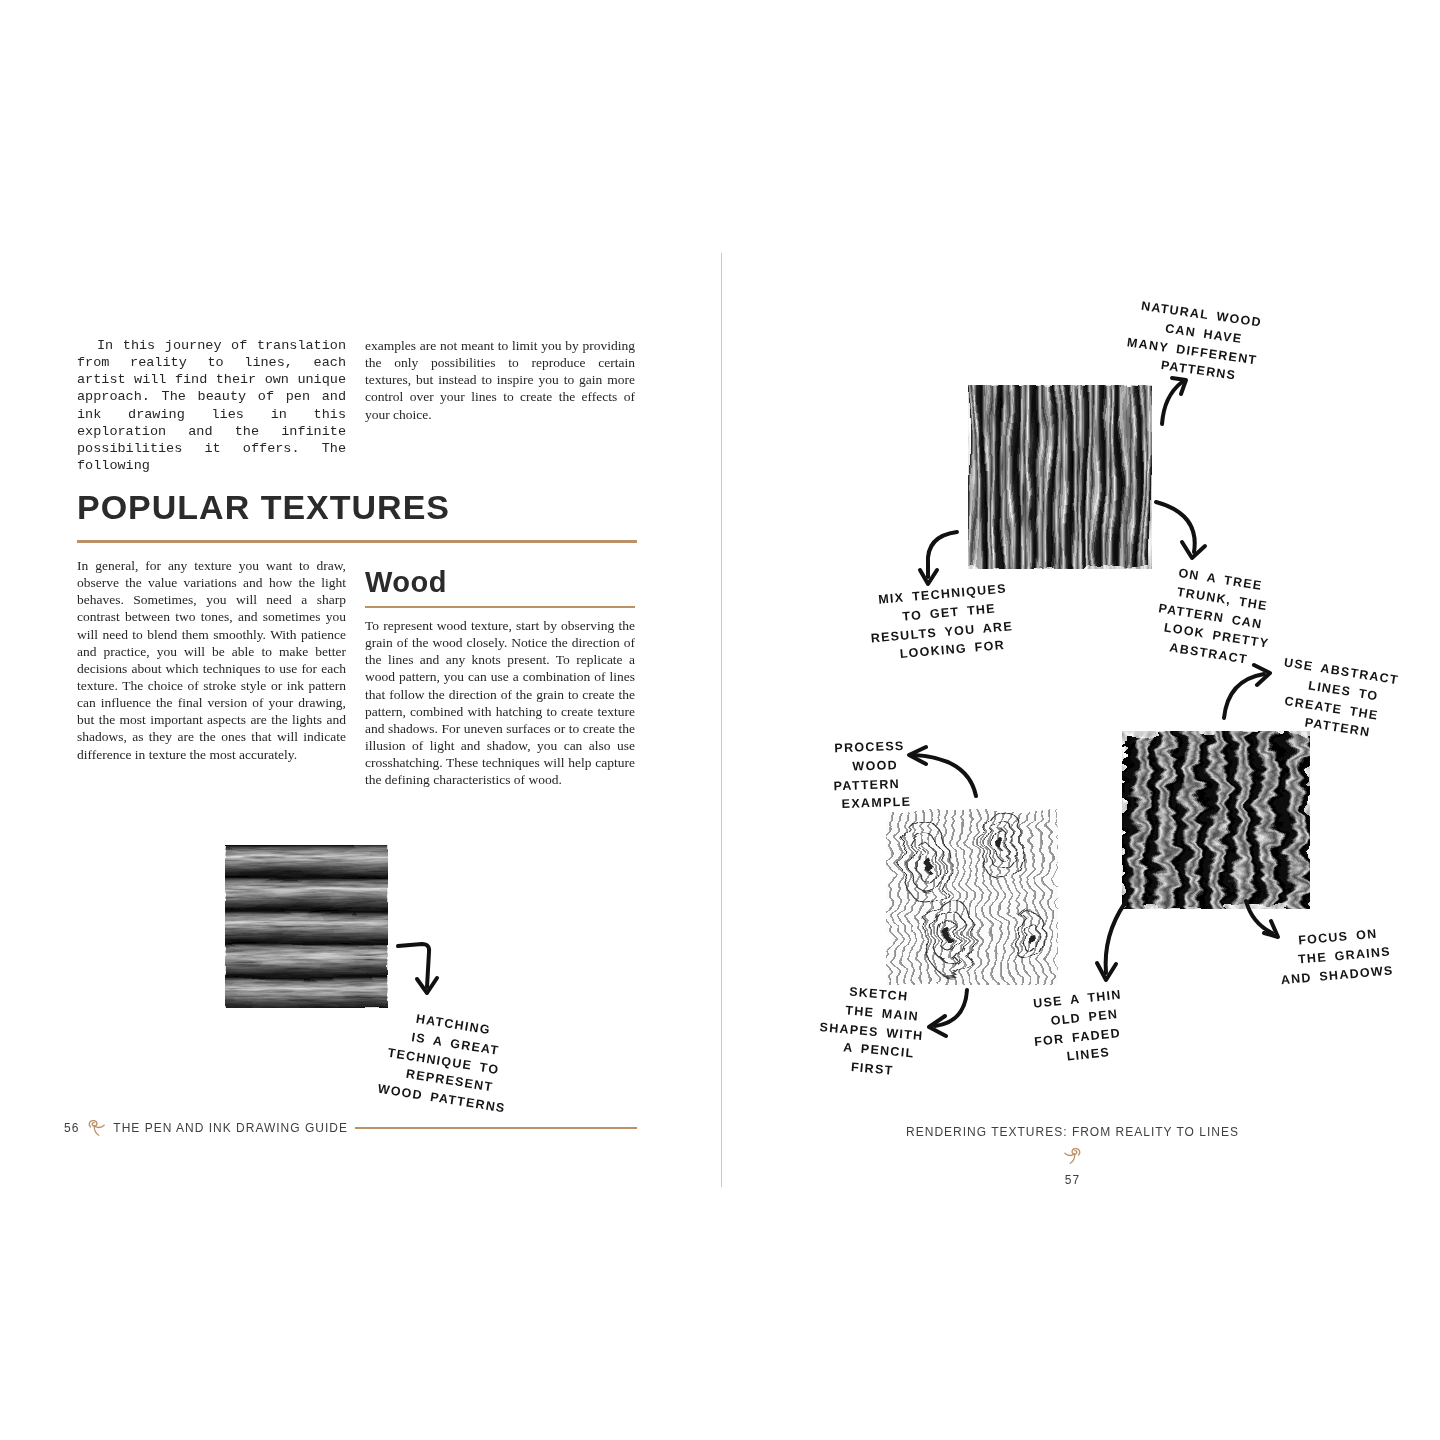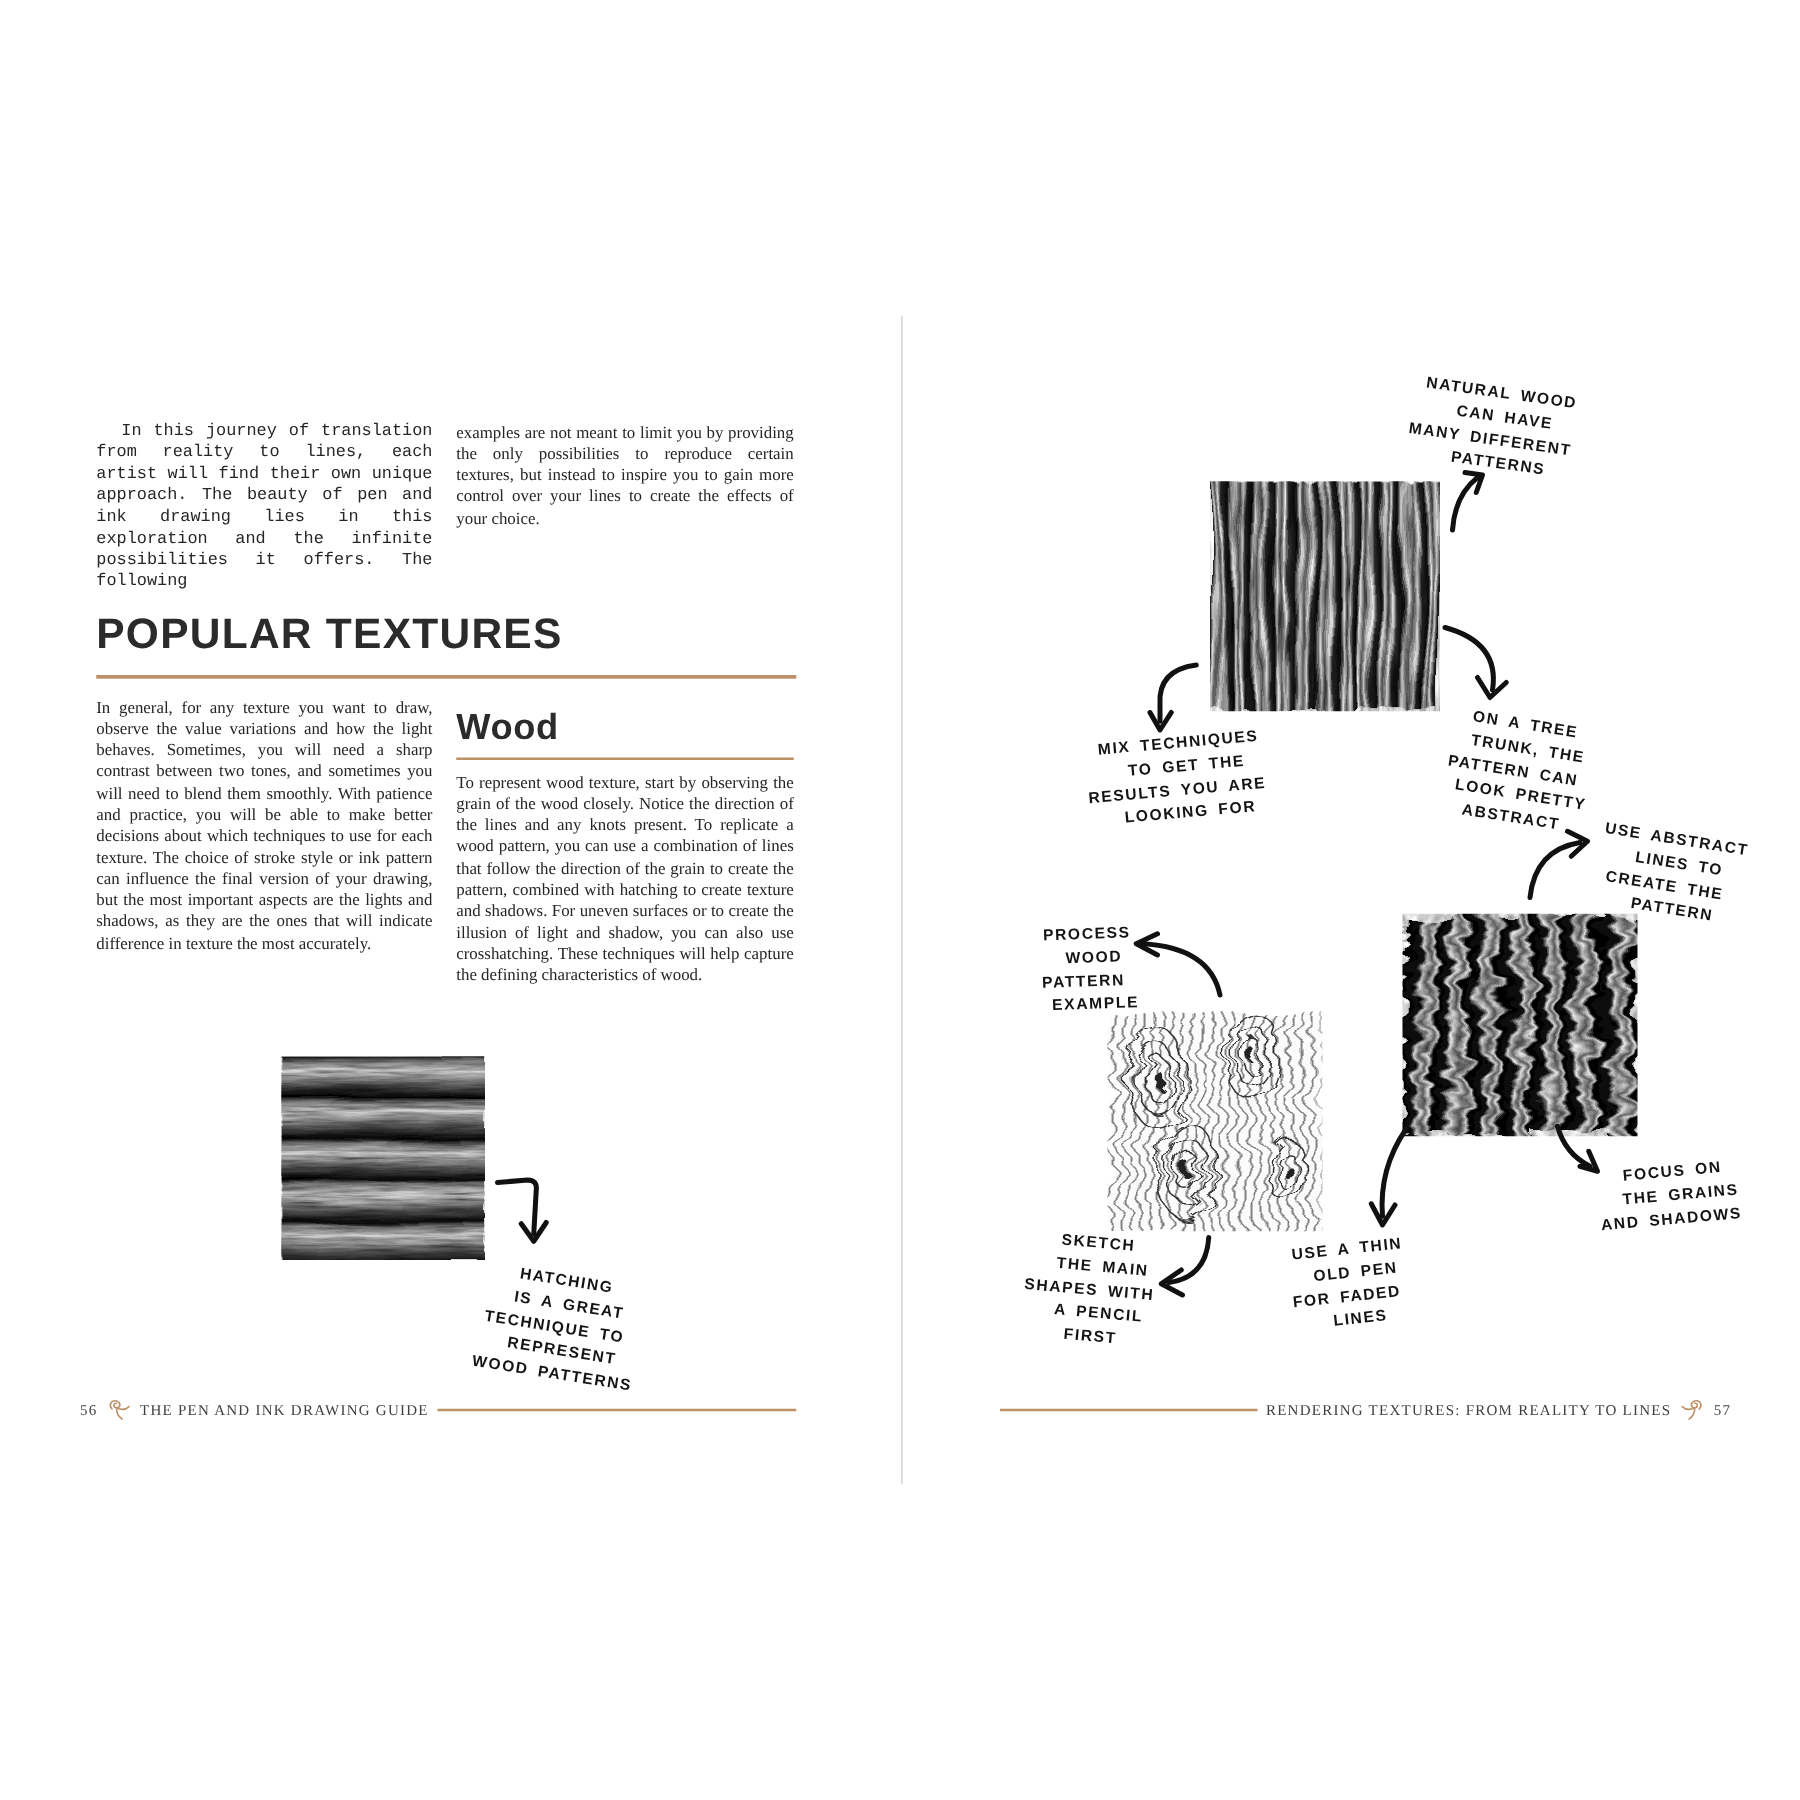--- a/index.html
+++ b/index.html
@@ -15,21 +15,21 @@
   .spine{position:absolute;left:721px;top:253px;width:1px;height:934px;background:#c9c9c9;}
   .anno{position:absolute;font-family:"Liberation Sans",sans-serif;font-weight:700;
         font-size:12.5px;line-height:1.5;letter-spacing:1.3px;word-spacing:3px;
         color:#141414;text-align:center;}
   .anno div:nth-child(even){transform:translateX(5px);}
   .anno div:nth-child(3n){transform:translateX(-4px);}
   .tex{position:absolute;}
   .arrow{position:absolute;}
   .arrow path{fill:none;stroke:#111;stroke-width:4;stroke-linecap:round;stroke-linejoin:round;}
   .footer{position:absolute;top:1118px;display:flex;align-items:center;gap:7px;
-          font-family:Liberation Serif, serif;font-size:12px;letter-spacing:1px;color:#3f3f3f;}
+          font-family:Liberation Sans, sans-serif;font-size:12px;letter-spacing:1px;color:#3f3f3f;}
   .footer .frule{flex:1;height:2px;background:#bd9166;}
   .footer .ftitle{white-space:nowrap;}
   .orn{flex:0 0 auto;}
 </style>
 </head>
 <body>
 
 <div class="para indent" style="left:77px;top:337px;width:269px;">In this journey of translation from reality to lines, each artist will find their own unique approach. The beauty of pen and ink drawing lies in this exploration and the infinite possibilities it offers. The following</div>
 
 <div class="para" style="left:365px;top:337px;width:270px;">examples are not meant to limit you by providing the only possibilities to reproduce certain textures, but instead to inspire you to gain more control over your lines to create the effects of your choice.</div>
@@ -270,21 +270,21 @@
     <div>USE A THIN</div>
     <div>OLD PEN</div>
     <div>FOR FADED</div>
     <div>LINES</div>
   </div>
 <svg class="arrow" style="left:1085px;top:895px;" width="50" height="95">
   <path d="M40,8 Q18,40 21,78"></path>
     <path d="M12,68 L21,85 L31,69"></path>
 </svg>
 
-<div class="footer" style="left:800px;width:585px;">
+<div class="footer" style="left:780px;width:585px;flex-direction:column;">
   <span class="frule"></span>
   <span class="ftitle">RENDERING TEXTURES: FROM REALITY TO LINES</span>
   <svg class="orn" width="20" height="20" viewBox="0 0 22 22" style="transform:scaleX(-1);">
     <g fill="none" stroke="#bd9166" stroke-width="1.4" stroke-linecap="round">
       <path d="M5,10 C2,7 4,2 9,3 C13,4 13,9 9,9 C6,9 6,5 9,5"></path>
       <path d="M9,9 C13,11 17,11 20,8"></path>
       <path d="M9,9 C9,14 11,17 14,19"></path>
     </g>
   </svg>
   <span>57</span>

